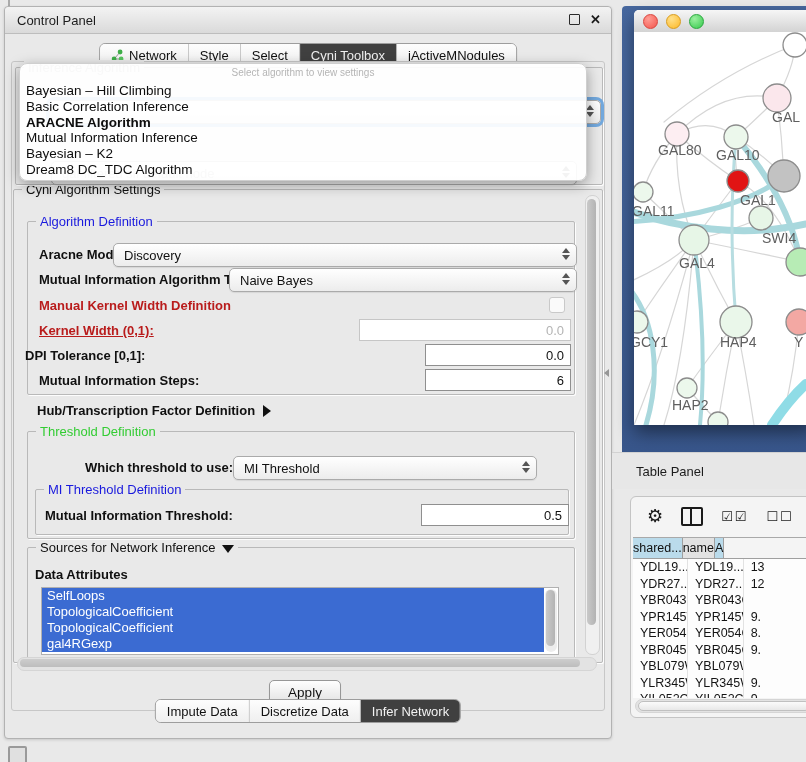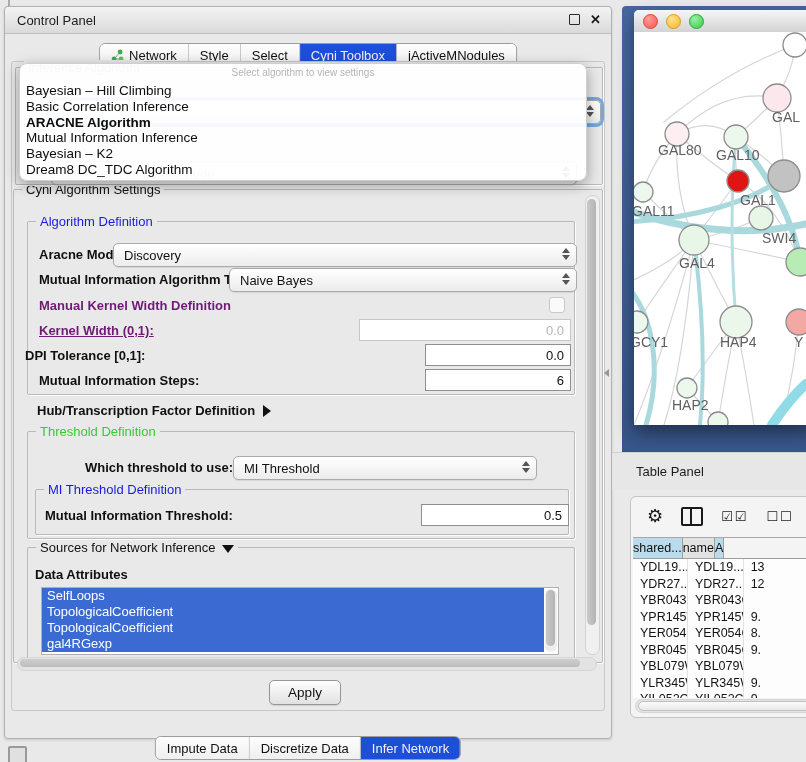--- a/index.html
+++ b/index.html
@@ -16,35 +16,35 @@
   .cp-title{font-size:13px;color:#1c1c1c;margin-left:12px;}
   .cp-btns{position:absolute;right:10px;top:6px;display:flex;gap:10px;align-items:center;}
   .float-ic{width:9px;height:9px;border:1.6px solid #2a2a2a;border-radius:1px;}
   .close-ic{font-size:13px;font-weight:bold;color:#1a1a1a;line-height:13px;}
   
   .tabbar{position:absolute;display:flex;height:22px;background:#fbfbfb;
       border:1px solid #9d9d9d;border-radius:6px;overflow:hidden;font-size:13px;}
   .tab{display:flex;align-items:center;gap:5px;padding:0 11px;color:#111;
       background:linear-gradient(#fdfdfd,#efefef);border-right:1px solid #c2c2c2;white-space:nowrap;}
   .tab:last-child{border-right:none;}
-  .tab[data-selected="true"]{background:#1d4ed8;color:#f1f1f1;}
+  .tab[data-selected="true"]{background:#404040;color:#f1f1f1;}
   .top-tabs{top:36px;left:50%;transform:translateX(-50%);}
-  .bottom-tabs{top:729px;left:50%;transform:translateX(-50%);}
+  .bottom-tabs{top:692px;left:50%;transform:translateX(-50%);}
   
   .cp-content{position:absolute;left:6px;top:54px;width:592px;height:648px;
       border:1px solid #c7c7c7;border-radius:3px;background:#e9e9e9;}
   
   .group{position:absolute;border:1px solid #b9b9b9;border-radius:2px;
       box-shadow:1px 1px 0 rgba(255,255,255,.9);}
   .gtitle{position:absolute;top:-8px;left:8px;background:#e9e9e9;padding:0 4px;
       font-size:13px;color:#111;white-space:nowrap;}
   .gtitle.blue{color:var(--label-blue);}
   .gtitle.green{color:var(--label-green);}
   .lbl{position:absolute;font-size:13px;font-weight:bold;color:#101010;white-space:nowrap;}
-  .lbl.dis{color:#701a75;}
+  .lbl.dis{color:#b91c1c;}
   
   .combo{position:absolute;height:22px;border:1px solid #aaa;border-radius:5px;
       background:linear-gradient(#ffffff,#ececec);font-size:13px;color:#111;
       display:flex;align-items:center;padding-left:10px;box-shadow:0 1px 1px rgba(0,0,0,.08);}
   .combo .arrows{position:absolute;right:6px;top:4px;display:flex;flex-direction:column;gap:2px;}
   .tri-up{width:0;height:0;border-left:4px solid transparent;border-right:4px solid transparent;
       border-bottom:5px solid #555;}
   .tri-dn{width:0;height:0;border-left:4px solid transparent;border-right:4px solid transparent;
       border-top:5px solid #555;}
   

